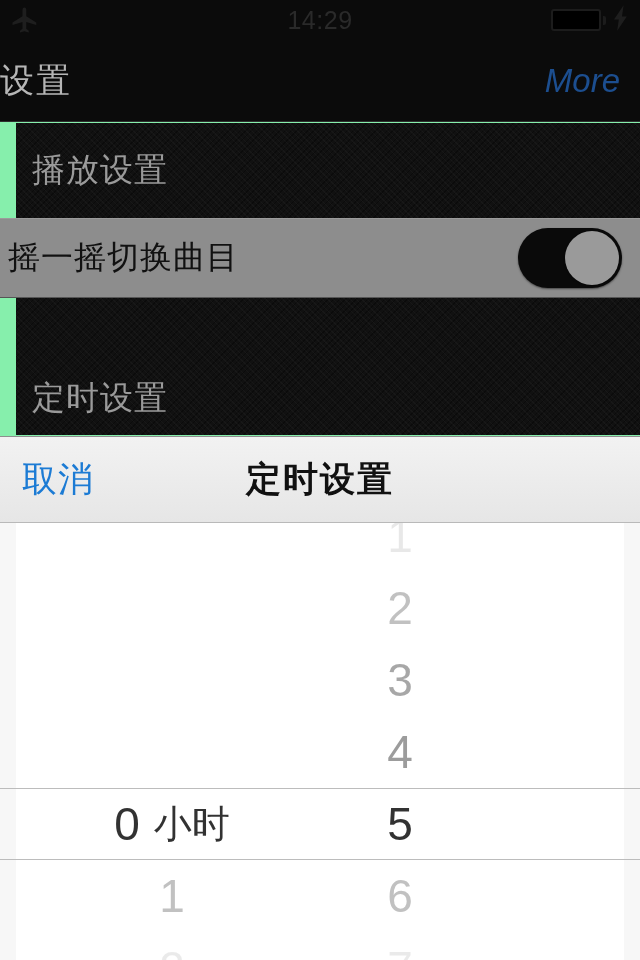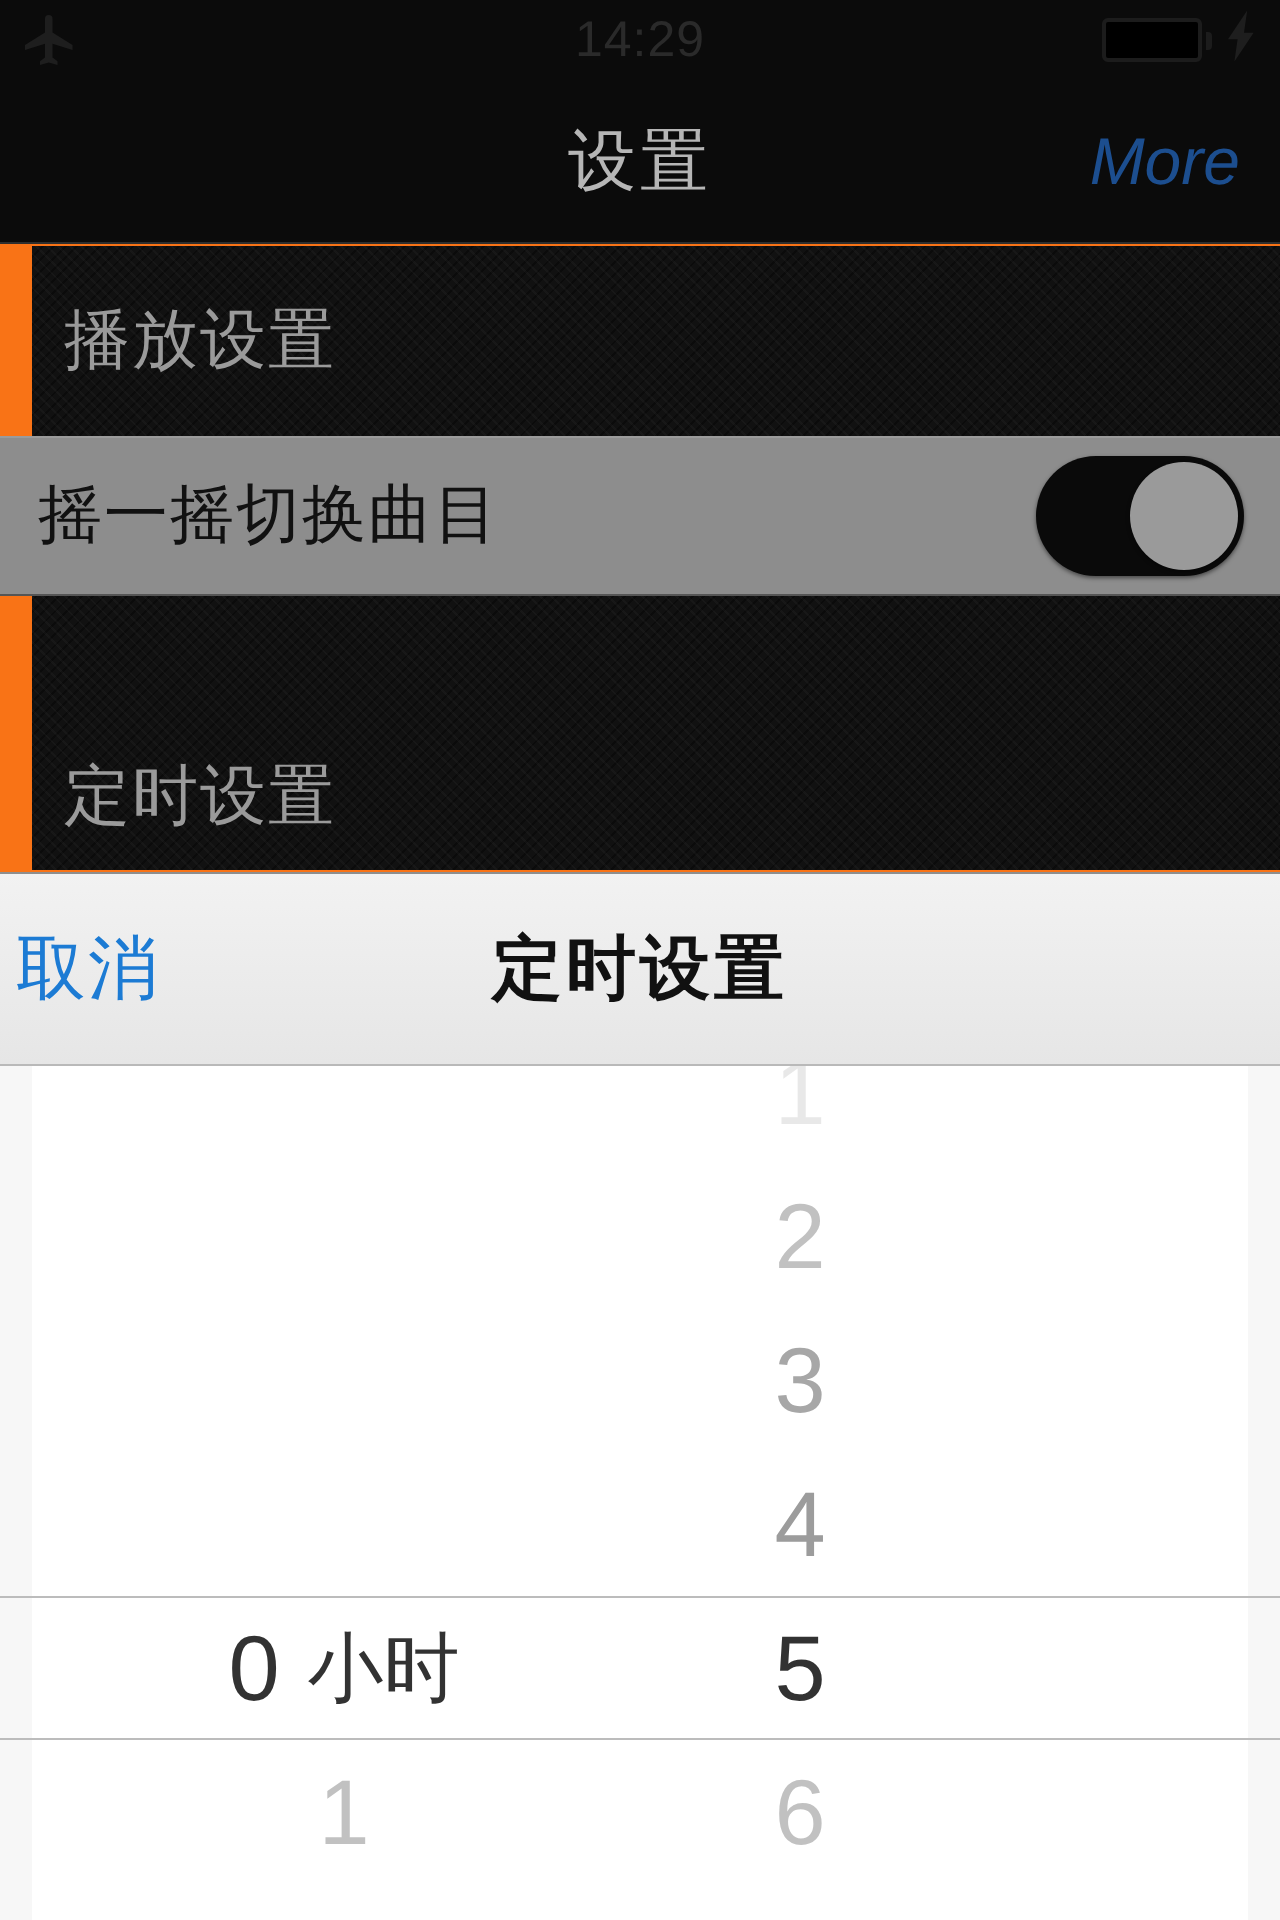--- a/index.html
+++ b/index.html
@@ -1,21 +1,21 @@
 <!DOCTYPE html>
 <html><head>
 <meta charset="utf-8">
 <style>
   * { margin:0; padding:0; box-sizing:border-box; }
   html, body {
     width:640px; height:960px;
     font-family:"Liberation Sans","DejaVu Sans",sans-serif;
     background:#000; overflow:hidden;
   }
-  #screen { position:relative; width:640px; height:960px; background:#f97316;border-radius:18px; }
+  #screen { position:relative; width:640px; height:960px; background:#86efac;border-radius:18px; }
 
   
   #statusbar {
     position:absolute; top:0; left:0; width:640px; height:40px;
     background:#0b0b0b;
     display:flex; align-items:center; justify-content:space-between;
     padding:0 10px;
   }
   #sb-left, #sb-right { display:flex; align-items:center; gap:8px; width:180px; }
   #sb-right { justify-content:flex-end; }
@@ -29,21 +29,21 @@
     width:50px; height:22px; border:2px solid #1c1c1c; border-radius:3px;
     padding:2px; position:relative; background:#000;
   }
   .batt-fill { height:100%; width:85%; background:#2d7d32; }
   .batt-cap { width:3px; height:9px; background:#1c1c1c; border-radius:0 2px 2px 0; }
 
   
   #navbar {
     position:absolute; top:40px; left:0; width:640px; height:82px;
     background:#0b0b0b;
-    display:flex; align-items:center; justify-content:center;
+    display:flex; align-items:center; 
     border-bottom:1px solid #2e2e2e;
   }
   #nav-title { color:#b6b6b6; font-size:34px; letter-spacing:2px; }
   #nav-more {
     position:absolute; right:20px; top:50%; transform:translateY(-50%);
     color:#1c4e8f; font-size:33px;font-style:italic;
   }
 
   
   #list { position:absolute; top:123px; left:0; width:640px; height:313px; }
@@ -54,21 +54,21 @@
       repeating-linear-gradient(-45deg, rgba(0,0,0,.35) 0 1px, transparent 1px 4px);
   }
   .section-header {
     height:95px; display:flex; align-items:center; padding-left:16px;margin-left:16px;
   }
   .section-header span { color:#9a9a9a; font-size:33px; letter-spacing:1px; }
   #sec1 { height:95px; }
   #row-shake {
     height:80px; background:#8d8d8d;
     display:flex; align-items:center; justify-content:space-between;
-    padding:0 18px 0 19px;
+    padding:0 18px 0 8px;
     border-top:1px solid #9b9b9b; border-bottom:1px solid #555;
   }
   #row-shake-label { color:#111; font-size:32px; letter-spacing:1px; }
   .switch {
     width:104px; height:60px; border-radius:30px; background:#0a0a0a;
     position:relative; box-shadow:0 1px 2px rgba(0,0,0,.5);
   }
   .switch .knob {
     position:absolute; top:3px; right:3px; width:54px; height:54px;
     border-radius:50%; background:#9a9a9a;
@@ -76,25 +76,25 @@
   }
   #sec2 { height:137px; align-items:flex-end; padding-bottom:14px; }
 
   
   #modal {
     position:absolute; left:0; bottom:0; width:640px; height:524px;
     background:#fdfdfd;
     border-top:1px solid #8e8e8e;
   }
   #modal-toolbar {
-    height:96px; width:100%;
+    height:86px; width:100%;
     background:linear-gradient(to bottom,#f2f2f2,#e6e6e6);
     border-bottom:1px solid #b9b9b9;
     display:flex; align-items:center; justify-content:space-between;
-    padding:0 8px; position:relative;font-family:Liberation Serif, serif;
+    padding:0 22px; position:relative;font-family:Liberation Serif, serif;
   }
   #btn-cancel, #btn-done { color:#1c7bd4; font-size:35px; letter-spacing:1px; }
   #modal-title {
     position:absolute; left:0; right:0; text-align:center;
     color:#111; font-size:35px; letter-spacing:2px; font-weight:bold;
     pointer-events:none;
   }
   #picker {
     position:relative; height:437px; width:640px; overflow:hidden;
     background:#ffffff;

